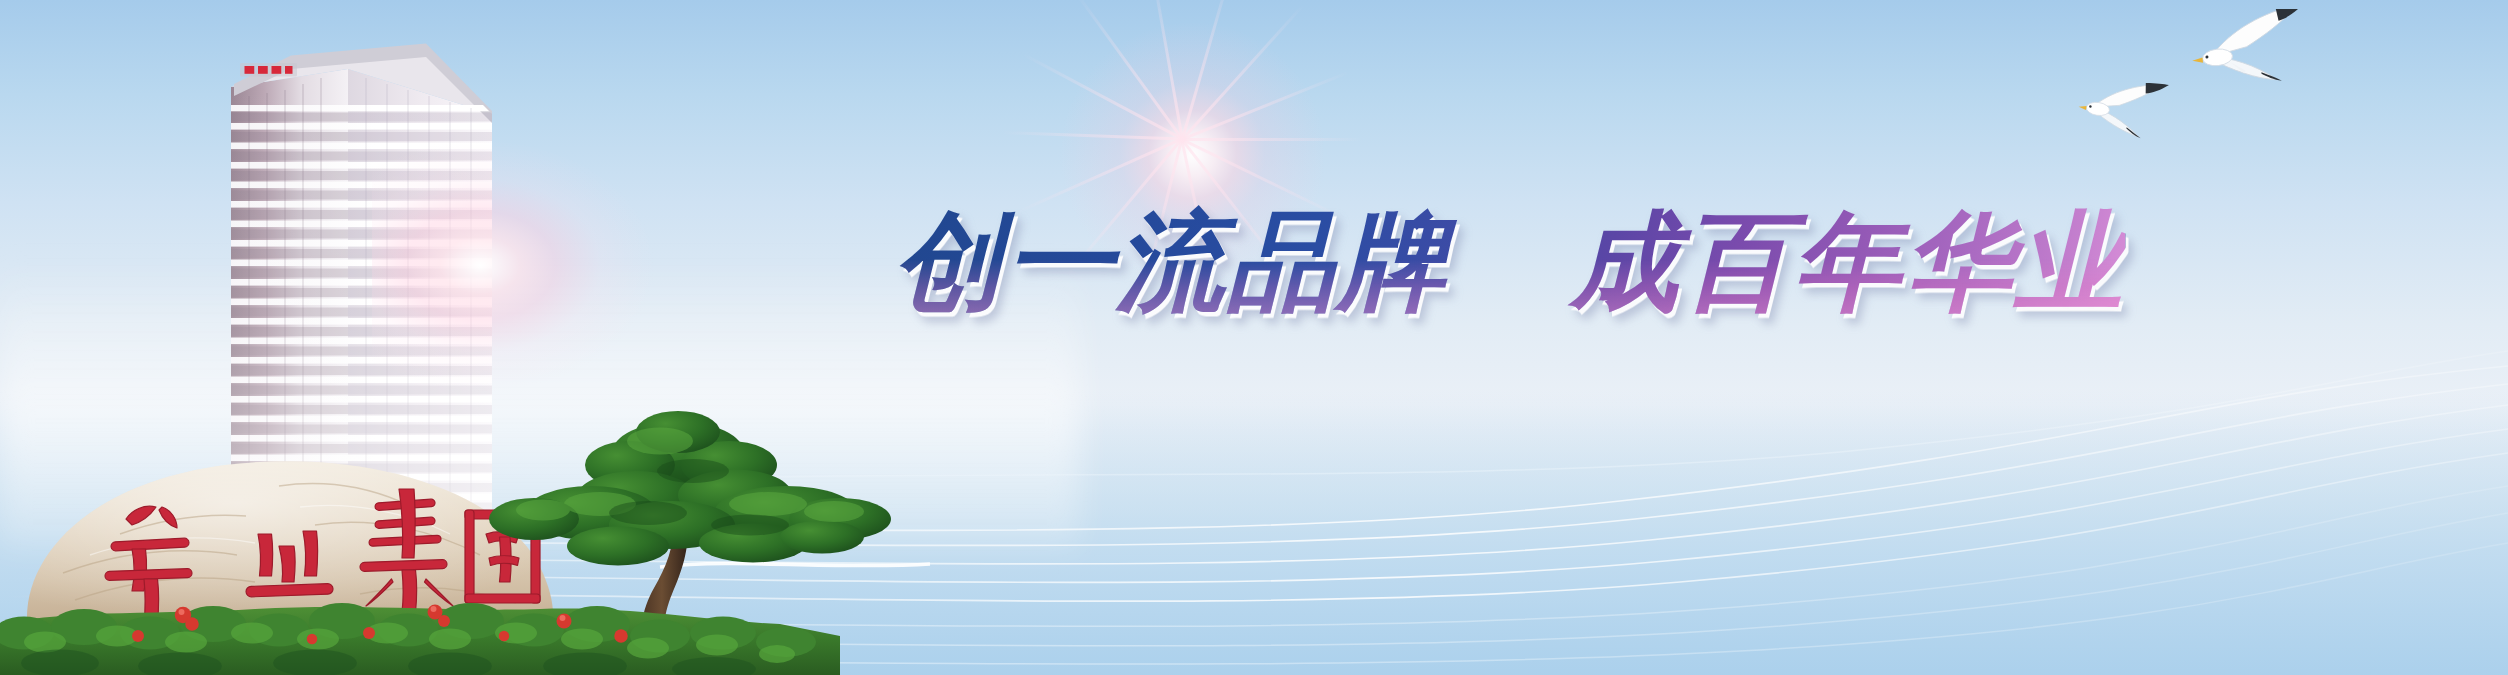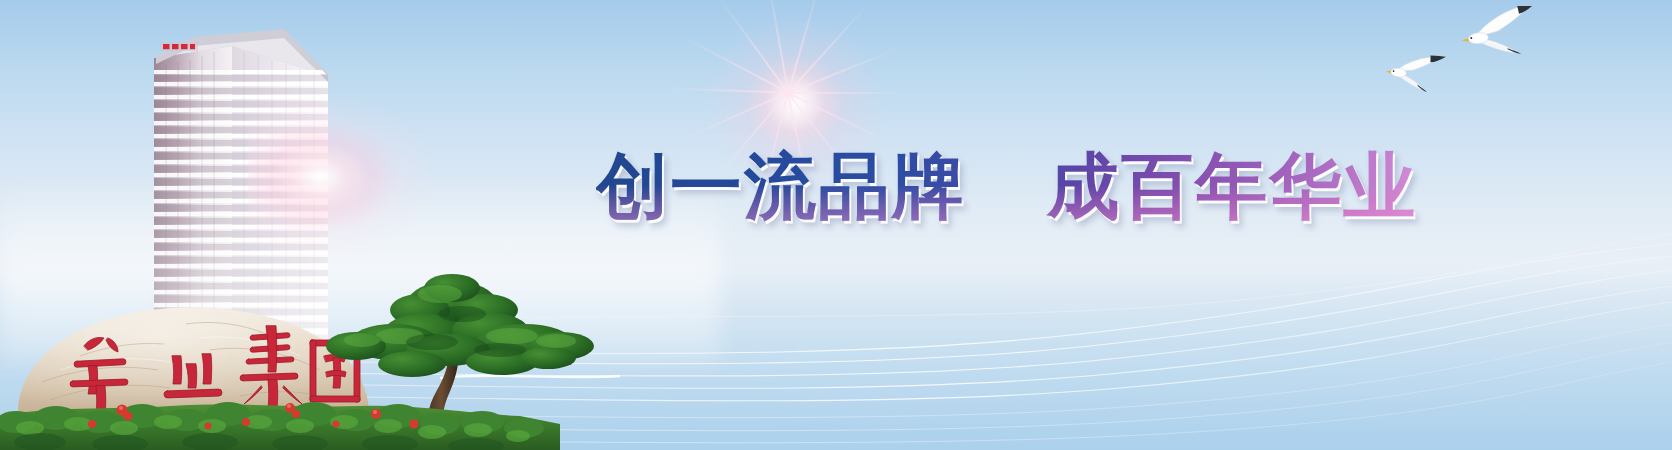--- a/index.html
+++ b/index.html
@@ -79,21 +79,21 @@
     pointer-events:none;
   }
 
   
   .scene{ position:absolute; left:0; bottom:0; width:600px; height:240px; }
 
   
   .slogan{
     position:absolute; left:596px; top:126px;
     width:760px; height:96px;
-    display:flex; align-items:flex-end;
+    display:flex; align-items:center;font-style:italic;
   }
   .slogan-text{
     font-size:72px;
     line-height:1;
     font-weight:700;
     letter-spacing:2px;
     white-space:pre;
     font-family:"DejaVu Sans","Liberation Sans",sans-serif;
     background:linear-gradient(100deg,
         #21478f   0%,

